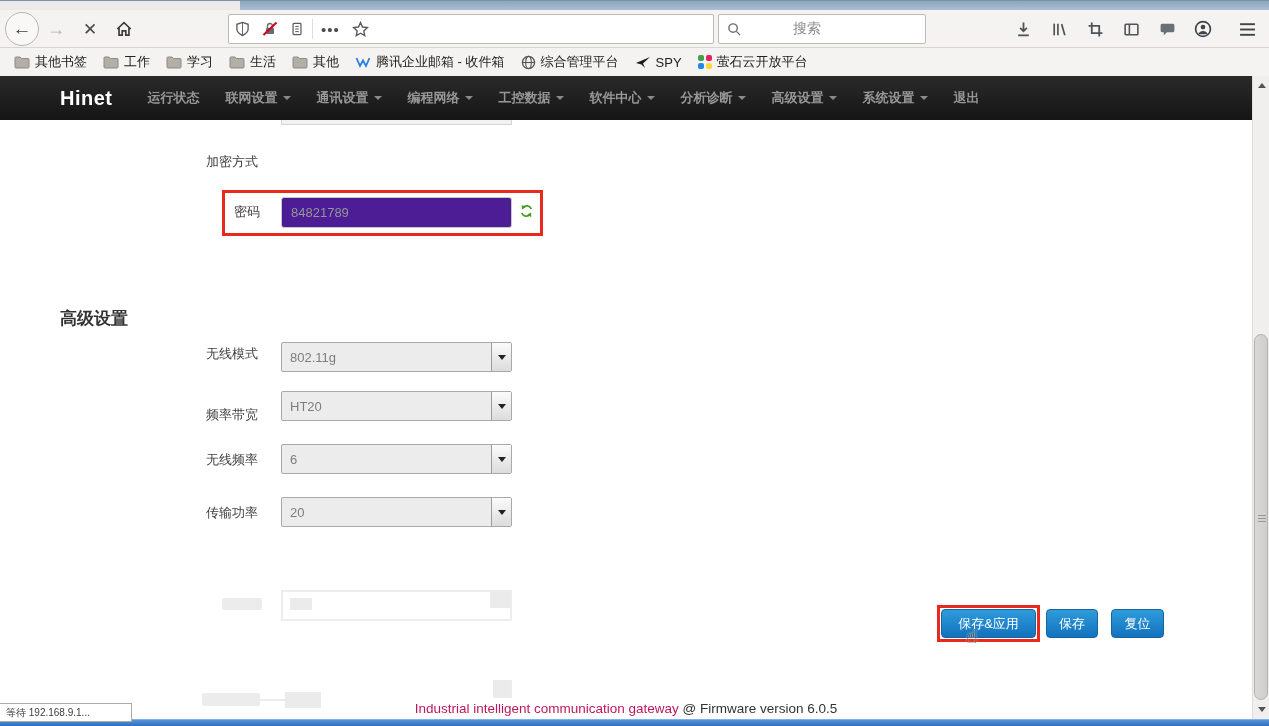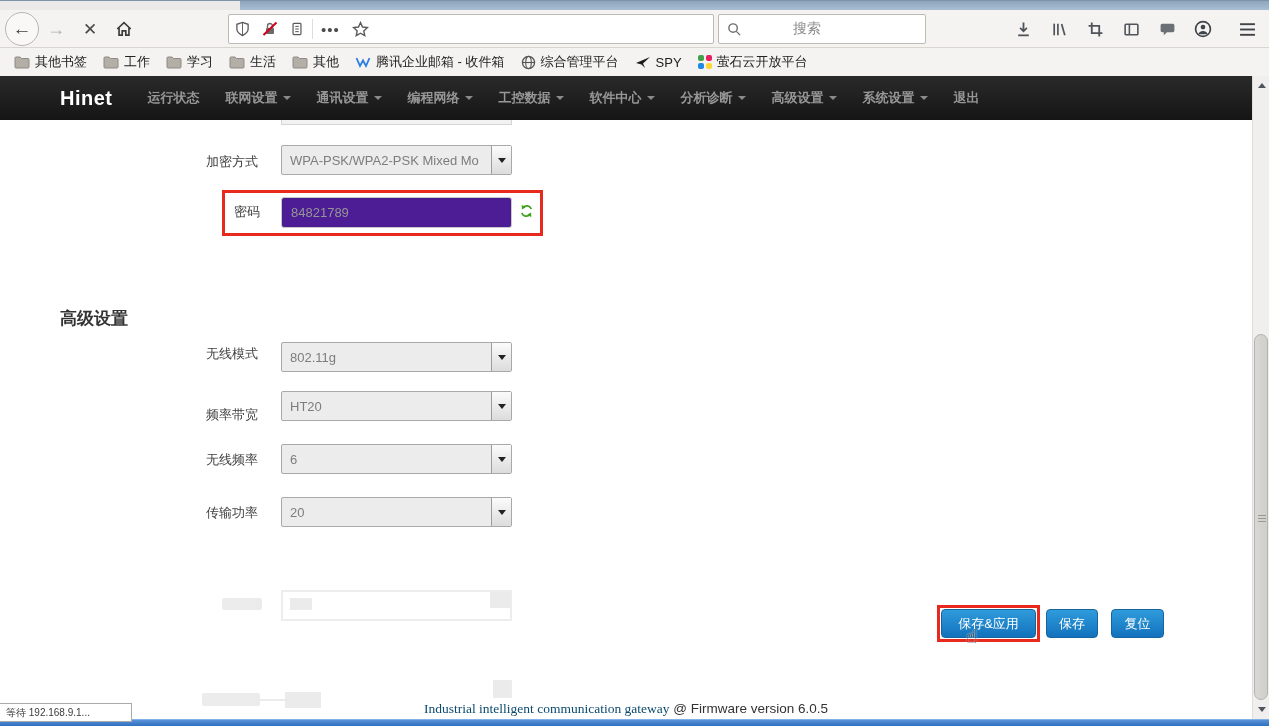--- a/index.html
+++ b/index.html
@@ -94,21 +94,21 @@
          background:linear-gradient(#2f9bdb,#1272bd); display:flex; align-items:center; justify-content:center; cursor:pointer;
          font-family:"Liberation Sans","DejaVu Sans",sans-serif; }
   .btn-saveapply { left:941px; top:489px; width:95px; }
   .saveapply-red { left:937px; top:485px; width:103px; height:37px; }
   .btn-save { left:1046px; top:489px; width:52px; }
   .btn-reset { left:1111px; top:489px; width:53px; }
   .cursor-hand { position:absolute; left:966px; top:505px; font-size:19px; color:#111;
                  text-shadow:0 0 2px #fff, 0 0 2px #fff; }
 
   .footer { position:absolute; left:0; top:581px; width:1252px; text-align:center; font-size:13.5px; color:#333; }
-  .footer a { color:#0c4a6e; text-decoration:none;font-family:Liberation Serif, serif; }
+  .footer a { color:#be185d; text-decoration:none; }
 
   
   .statusbox { position:absolute; left:0; top:703px; width:132px; height:19px; background:#fff;
                border:1px solid #aaa; border-left:none; display:flex; align-items:center; padding:0 6px;
                font-size:10px; color:#3c3c3c; z-index:9; }
 
   
   .scrollbar { position:absolute; left:1252px; top:76px; width:17px; height:643px; background:#f0efed; border-left:1px solid #e0dedb; }
   .sb-arrow { position:absolute; left:0; width:17px; height:15px; display:flex; align-items:center; justify-content:center; }
   .tri-up { width:0; height:0; border-left:4px solid transparent; border-right:4px solid transparent; border-bottom:5px solid #50555a; }
@@ -329,26 +329,20 @@
       </span>
     <span class="nav-item">
         <span>退出</span>
       </span>
   </div>
 
   <div class="content">
     <div class="sliver"></div>
 
     <div class="frow-label enc-label">加密方式</div>
-    <div class="sel" style="top:25px;">
-      <span class="sel-text">WPA-PSK/WPA2-PSK Mixed Mo</span>
-      <span class="dd-btn">
-          <span class="dd-tri"></span>
-        </span>
-    </div>
 
     <div class="redbox pwd-box"></div>
     <div class="pwd-label">密码</div>
     <input class="pwd-input" type="text" value="84821789" style="">
     <span class="refresh">
       <svg width="15" height="14" viewBox="0 0 14 14">
         <path d="M11.8 5 A5 5 0 0 0 3.6 3.4" fill="none" stroke="#3fa31c" stroke-width="1.8"></path>
         <polygon points="2.2,0.8 6.2,3.4 2.4,5.6" fill="#3fa31c"></polygon>
         <path d="M2.2 9 A5 5 0 0 0 10.4 10.6" fill="none" stroke="#3fa31c" stroke-width="1.8"></path>
         <polygon points="11.8,13.2 7.8,10.6 11.6,8.4" fill="#3fa31c"></polygon>

